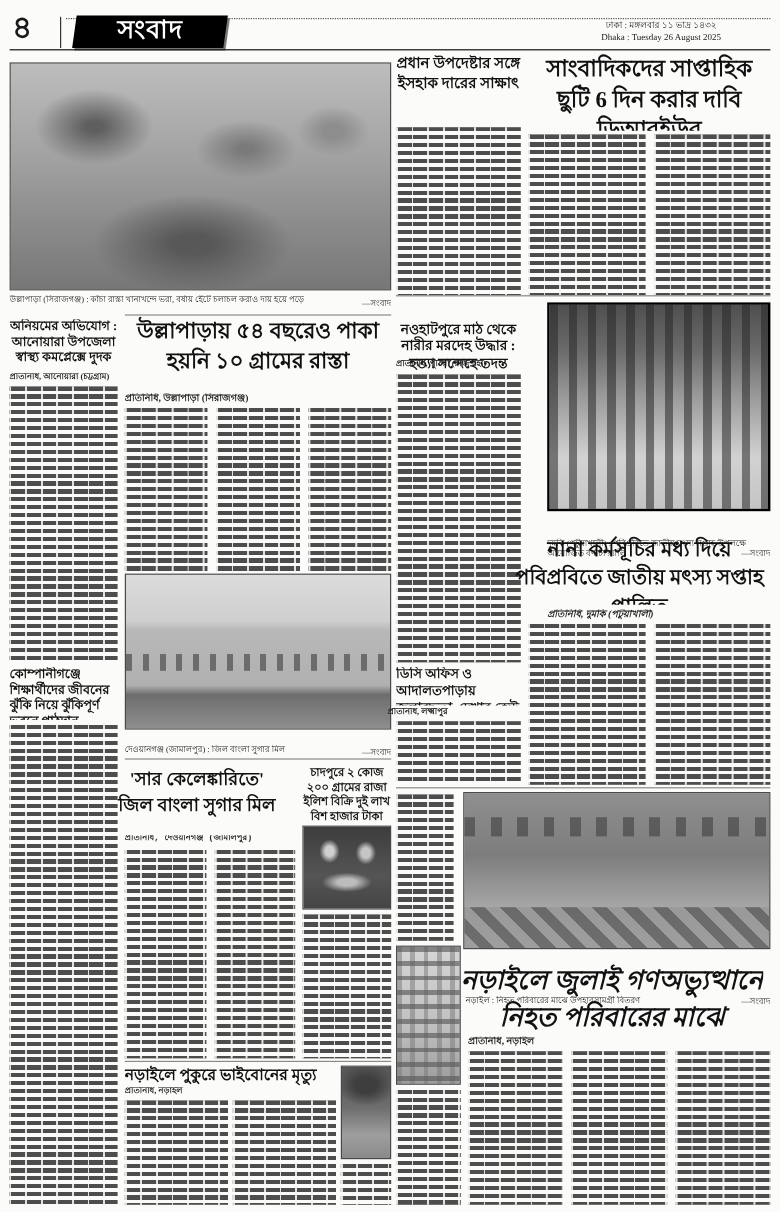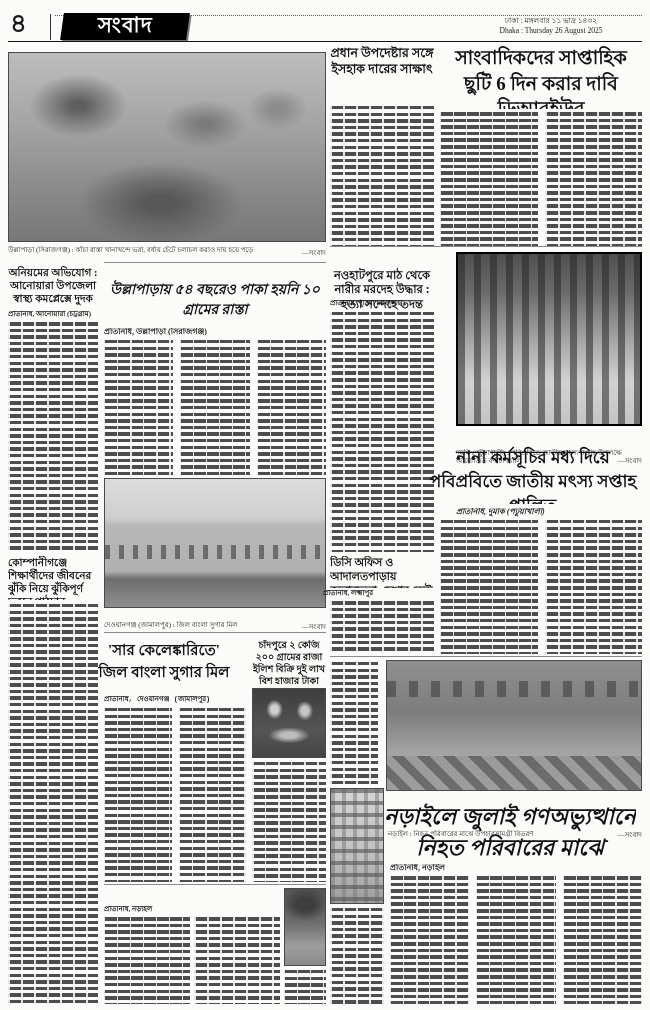--- a/index.html
+++ b/index.html
@@ -61,21 +61,21 @@
 
 <div id="page">
 
   <div class="abs dotted" style="left:55px;top:15px;width:587px;"></div>
   <div class="abs pageno" style="left:10px;top:11px;width:36px;height:30px;">৪</div>
   <div class="abs vline" style="left:50px;top:14px;height:26px;"></div>
   <div class="abs" id="masthead-box" style="left:62px;top:13px;width:126px;height:27px;">
     <span>সংবাদ</span>
   </div>
   <div class="abs dateline" style="left:460px;top:16px;width:182px;">ঢাকা : মঙ্গলবার ১১ ভাদ্র ১৪৩২</div>
-  <div class="abs dateline" style="left:460px;top:26px;width:182px;">Dhaka : Thursday 26 August 2025</div>
+  <div class="abs dateline" style="left:460px;top:26px;width:182px;">Dhaka : Tuesday 26 August 2025</div>
   <div class="abs solid-rule" style="left:8px;top:41px;width:634px;"></div>
 
   <div class="abs photo ph-road" style="left:8px;top:52px;width:318px;height:190px;"></div>
   <div class="abs cap" style="left:8px;top:246px;width:318px;height:11px;">
     <span>উল্লাপাড়া (সিরাজগঞ্জ) : কাঁচা রাস্তা খানাখন্দে ভরা, বর্ষায় হেঁটে চলাচল করাও দায় হয়ে পড়ে</span>
     <span class="credit">—সংবাদ</span>
   </div>
 
   <div class="abs hl" style="left:330px;top:46px;width:104px;height:54px;font-size:12.5px;">প্রধান উপদেষ্টার সঙ্গে ইসহাক দারের সাক্ষাৎ</div>
   <div class="abs greek" style="left:330px;top:106px;width:104px;height:140px;"></div>
@@ -86,21 +86,21 @@
     <div class="greek"></div>
   </div>
 
   <div class="abs hl" style="left:8px;top:266px;width:90px;height:44px;font-size:10.5px;">অনিয়মের অভিযোগ : আনোয়ারা উপজেলা স্বাস্থ্য কমপ্লেক্সে দুদক</div>
   <div class="abs byline" style="left:8px;top:311px;width:90px;font-size:7px;">প্রতিনিধি, আনোয়ারা (চট্টগ্রাম)</div>
   <div class="abs greek" style="left:8px;top:322px;width:90px;height:230px;"></div>
   <div class="abs hl-left" style="left:8px;top:556px;width:90px;height:44px;font-size:10.5px;">কোম্পানীগঞ্জে শিক্ষার্থীদের জীবনের ঝুঁকি নিয়ে ঝুঁকিপূর্ণ ভবনে পাঠদান</div>
   <div class="abs greek" style="left:8px;top:604px;width:90px;height:400px;"></div>
 
   <div class="abs rule" style="left:104px;top:262px;width:222px;"></div>
-  <div class="abs hl" style="left:104px;top:280px;width:222px;height:58px;font-size:14px;line-height:1.4;font-style:italic;">উল্লাপাড়ায় ৫৪ বছরেও পাকা হয়নি ১০ গ্রামের রাস্তা</div>
+  <div class="abs hl" style="left:104px;top:264px;width:222px;height:58px;font-size:18px;line-height:1.4;">উল্লাপাড়ায় ৫৪ বছরেও পাকা হয়নি ১০ গ্রামের রাস্তা</div>
   <div class="abs byline" style="left:104px;top:328px;width:130px;">প্রতিনিধি, উল্লাপাড়া (সিরাজগঞ্জ)</div>
   <div class="abs gcols" style="left:104px;top:340px;width:222px;height:136px;">
     <div class="greek"></div>
     <div class="greek"></div>
     <div class="greek"></div>
   </div>
 
   <div class="abs photo ph-factory" style="left:104px;top:478px;width:222px;height:130px;"></div>
   <div class="abs cap" style="left:104px;top:610px;width:222px;height:10px;">
     <span>দেওয়ানগঞ্জ (জামালপুর) : জিল বাংলা সুগার মিল</span>
@@ -152,19 +152,20 @@
   <div class="abs hl" style="left:384px;top:802px;width:252px;height:60px;font-size:22px;line-height:1.4;font-style:italic;">নড়াইলে জুলাই গণঅভ্যুত্থানে নিহত পরিবারের মাঝে উপহারসামগ্রী প্রদান</div>
   <div class="abs byline" style="left:390px;top:864px;width:120px;">প্রতিনিধি, নড়াইল</div>
   <div class="abs gcols" style="left:390px;top:876px;width:252px;height:128px;">
     <div class="greek"></div>
     <div class="greek"></div>
     <div class="greek"></div>
   </div>
   <div class="abs greek" style="left:330px;top:908px;width:54px;height:96px;"></div>
 
   <div class="abs rule" style="left:104px;top:884px;width:222px;"></div>
+  <div class="abs hl-left" style="left:104px;top:888px;width:178px;height:17px;font-size:13px;">নড়াইলে পুকুরে ভাইবোনের মৃত্যু</div>
   <div class="abs byline" style="left:104px;top:906px;width:110px;font-size:7px;">প্রতিনিধি, নড়াইল</div>
   <div class="abs photo ph-pond" style="left:284px;top:888px;width:42px;height:78px;"></div>
   <div class="abs greek" style="left:104px;top:917px;width:86px;height:87px;"></div>
   <div class="abs greek" style="left:194px;top:917px;width:86px;height:87px;"></div>
   <div class="abs greek" style="left:284px;top:970px;width:42px;height:34px;"></div>
 
 </div>
 
 </body></html>

